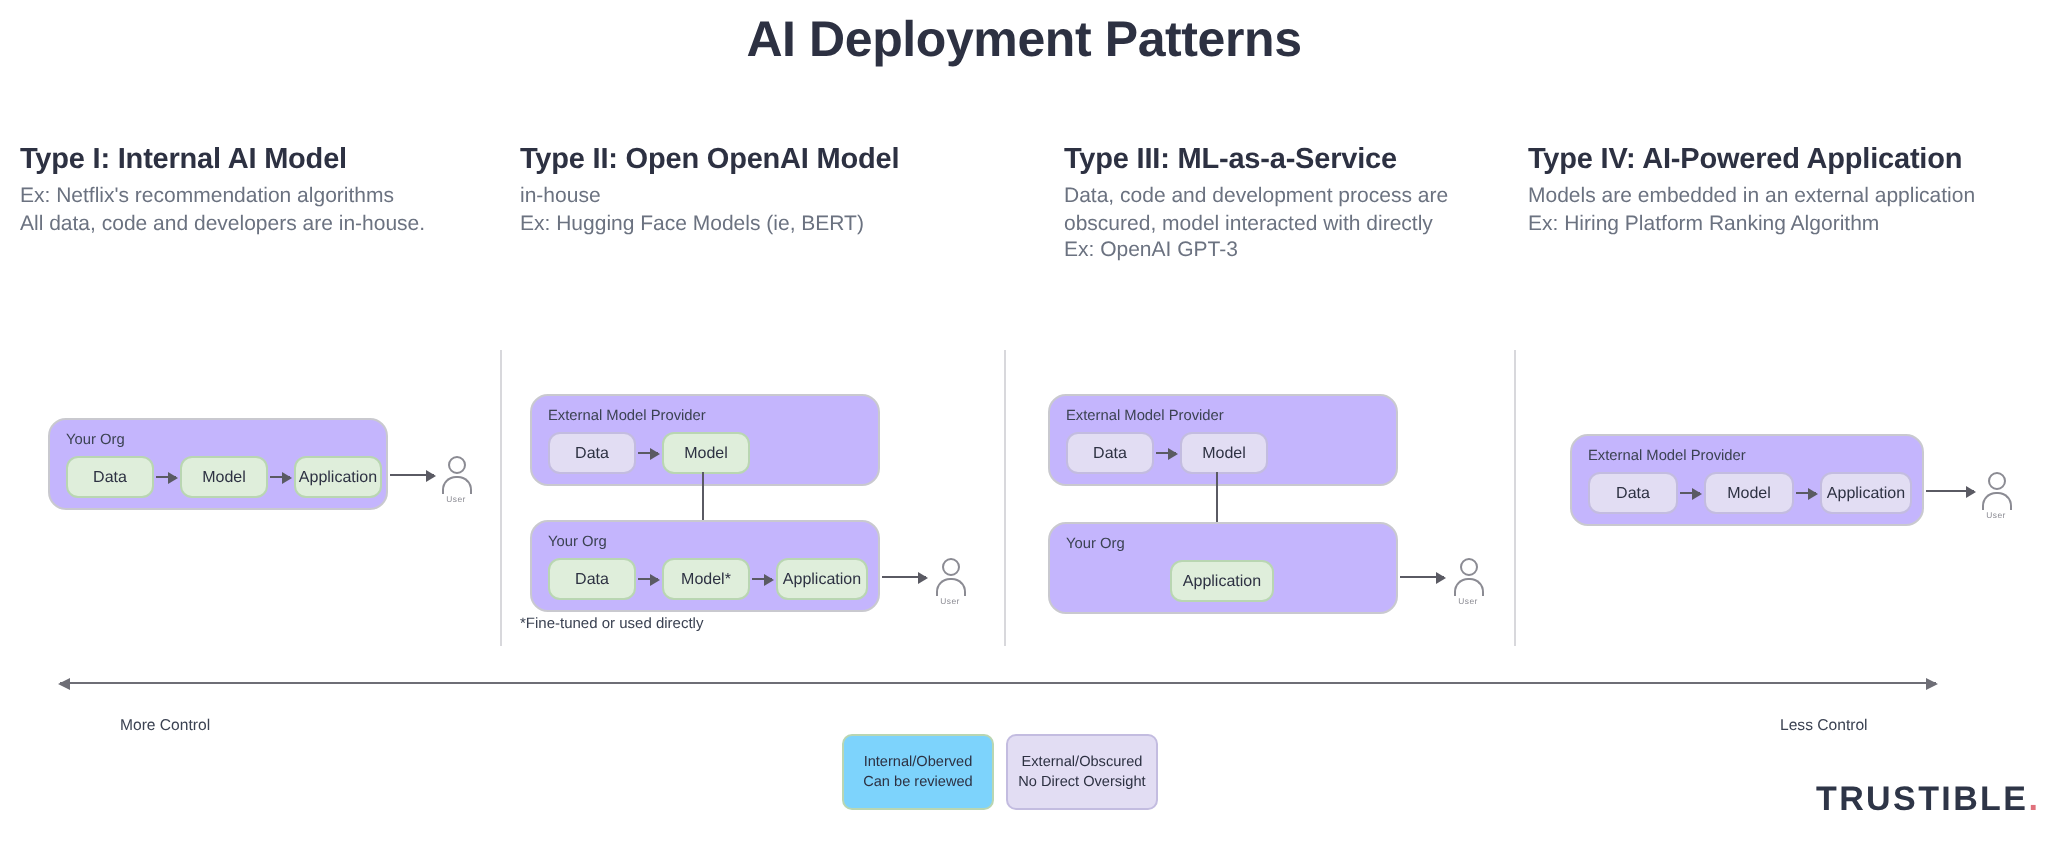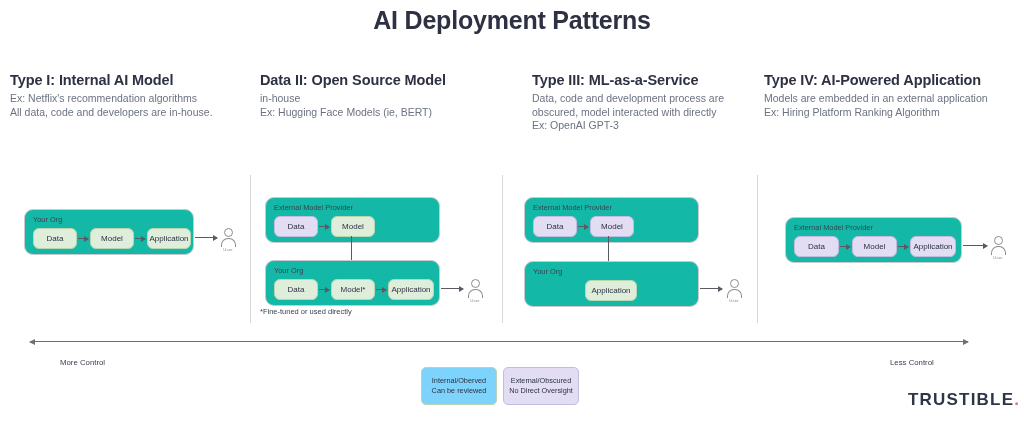--- a/index.html
+++ b/index.html
@@ -53,21 +53,21 @@
     width: 1px;
     background: #d8d8dc;
     top: 175px;
     height: 148px;
   }
 
   
   .org-box {
     border: 1px solid #c9c9cf;
     border-radius: 9px;
-    background: #14b8a6;
+    background: #c4b5fd;
     box-sizing: border-box;
   }
   .org-label {
     position: absolute;
     top: 5px;
     left: 8px;
     font-size: 7.4px;
     color: #3b4252;
     white-space: nowrap;
   }
@@ -227,21 +227,21 @@
 
 <div class="abs" id="page-title">AI Deployment Patterns</div>
 
 <div class="abs col-head" style="left:10px; width:240px;">
   <h2>Type I: Internal AI Model</h2>
   <p>Ex: Netflix's recommendation algorithms</p>
   <p>All data, code and developers are in-house.</p>
 </div>
 
 <div class="abs col-head" style="left:260px; width:245px;">
-  <h2>Data II: Open Source Model</h2>
+  <h2>Type II: Open OpenAI Model</h2>
   <p>in-house</p>
   <p>Ex: Hugging Face Models (ie, BERT)</p>
 </div>
 
 <div class="abs col-head" style="left:532px; width:245px;">
   <h2>Type III: ML-as-a-Service</h2>
   <p>Data, code and development process are</p>
   <p>obscured, model interacted with directly</p>
   <p>Ex: OpenAI GPT-3</p>
 </div>

